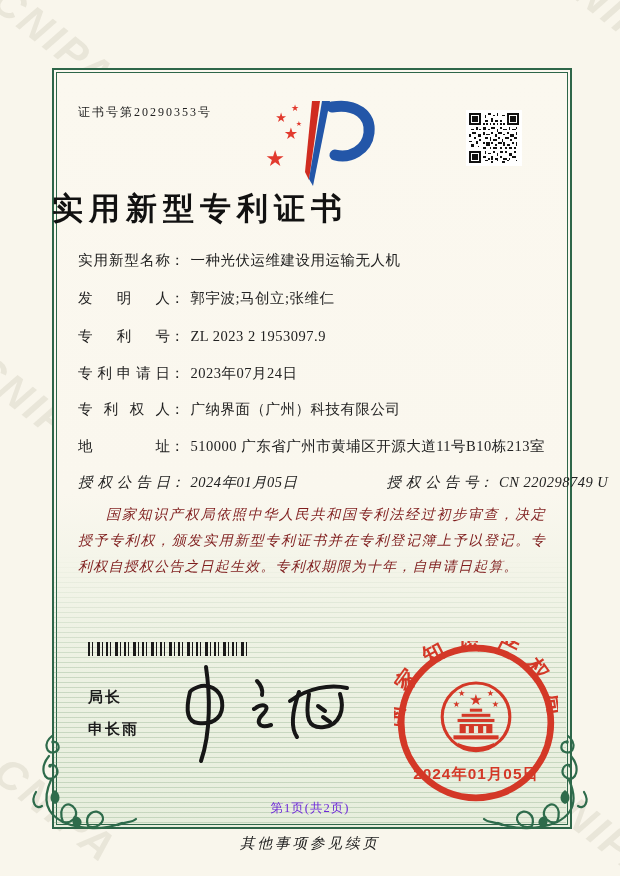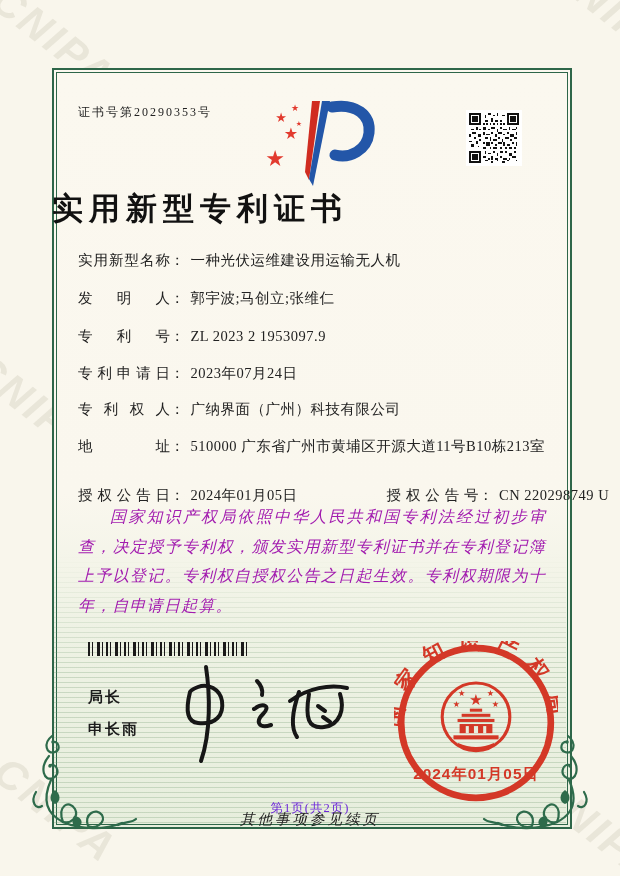--- a/index.html
+++ b/index.html
@@ -32,42 +32,42 @@
 
   
   .frow{position:absolute;left:78px;width:478px;font-size:14.5px;color:#222;white-space:nowrap;}
   .lbl{display:inline-block;width:92px;text-align:justify;text-align-last:justify;vertical-align:top;}
   .colon{display:inline-block;margin-right:6px;}
   .val{letter-spacing:.5px;}
   .val.fixed{display:inline-block;width:152px;}
   .pair2 .lbl{margin-left:44px;}
 
   
-  .paras{position:absolute;left:78px;top:502px;width:468px;font-size:16px;line-height:1.85;letter-spacing:1.2px;
-         font-style:italic;color:#a21caf;text-align:justify;}
+  .paras{position:absolute;left:78px;top:502px;width:468px;font-size:14px;line-height:1.85;letter-spacing:1.2px;
+         font-style:italic;color:#7f1d1d;text-align:justify;}
   .paras p{margin:0 0 4px 0;text-indent:2em;}
 
   
   .barcode{position:absolute;left:88px;top:642px;width:162px;height:14px;
     background:repeating-linear-gradient(90deg,#1a1a1a 0 2px,transparent 2px 4px,#1a1a1a 4px 5px,transparent 5px 9px,
     #1a1a1a 9px 12px,transparent 12px 14px,#1a1a1a 14px 15px,transparent 15px 18px);}
 
   
   .sig-role{position:absolute;left:88px;top:688px;font-family:"Liberation Sans","DejaVu Sans",sans-serif;
             font-size:15px;font-weight:bold;color:#1d1d1d;letter-spacing:2px;}
   .sig-name{position:absolute;left:88px;top:720px;font-family:"Liberation Sans","DejaVu Sans",sans-serif;
             font-size:15px;font-weight:bold;color:#1d1d1d;letter-spacing:2px;}
   .sig-hand{position:absolute;left:172px;top:660px;width:190px;height:108px;}
 
   
   .seal{position:absolute;left:394px;top:641px;width:164px;height:164px;opacity:.95;}
 
   
   .page-num{position:absolute;left:52px;top:800px;width:516px;text-align:center;font-size:12.5px;color:#6d28d9;letter-spacing:1px;}
-  .continuation{position:absolute;left:0;top:810px;width:620px;text-align:center;font-size:14.5px;font-style:italic;
+  .continuation{position:absolute;left:0;top:834px;width:620px;text-align:center;font-size:14.5px;font-style:italic;
                 letter-spacing:3px;color:#222;}
 </style>
 </head>
 <body>
 
 <div class="page">
 
   <div class="wm" style="left:-18px;top:14px;">CNIPA</div>
   <div class="wm" style="left:540px;top:-14px;">CNIPA</div>
   <div class="wm" style="left:-38px;top:382px;">CNIPA</div>
@@ -249,21 +249,21 @@
   </div>
   <div class="frow" style="top:364px;">
     <span class="lbl">专利申请日</span><span class="colon">：</span><span class="val">2023年07月24日</span>
   </div>
   <div class="frow" style="top:400px;">
     <span class="lbl">专利权人</span><span class="colon">：</span><span class="val">广纳界面（广州）科技有限公司</span>
   </div>
   <div class="frow" style="top:437px;">
     <span class="lbl">地址</span><span class="colon">：</span><span class="val">510000 广东省广州市黄埔区开源大道11号B10栋213室</span>
   </div>
-  <div class="frow" style="top:486px;">
+  <div class="frow" style="top:473px;font-style:italic;">
     <span class="lbl">授权公告日</span><span class="colon">：</span><span class="val fixed">2024年01月05日</span><span class="pair2"><span class="lbl">授权公告号</span><span class="colon">：</span><span class="val">CN 220298749 U</span></span>
   </div>
 
   <div class="paras">
     <p>国家知识产权局依照中华人民共和国专利法经过初步审查，决定授予专利权，颁发实用新型专利证书并在专利登记簿上予以登记。专利权自授权公告之日起生效。专利权期限为十年，自申请日起算。</p>
   </div>
 
   <div class="barcode"></div>
 
   <div class="sig-role">局长</div>

